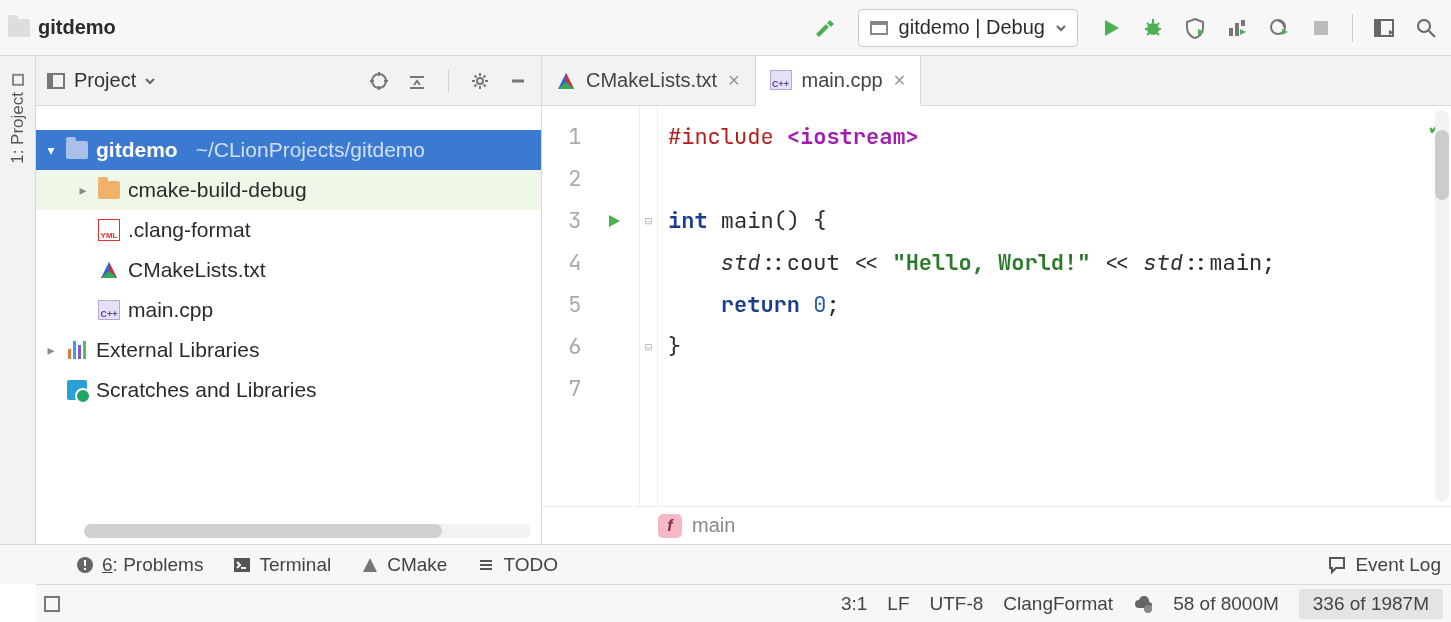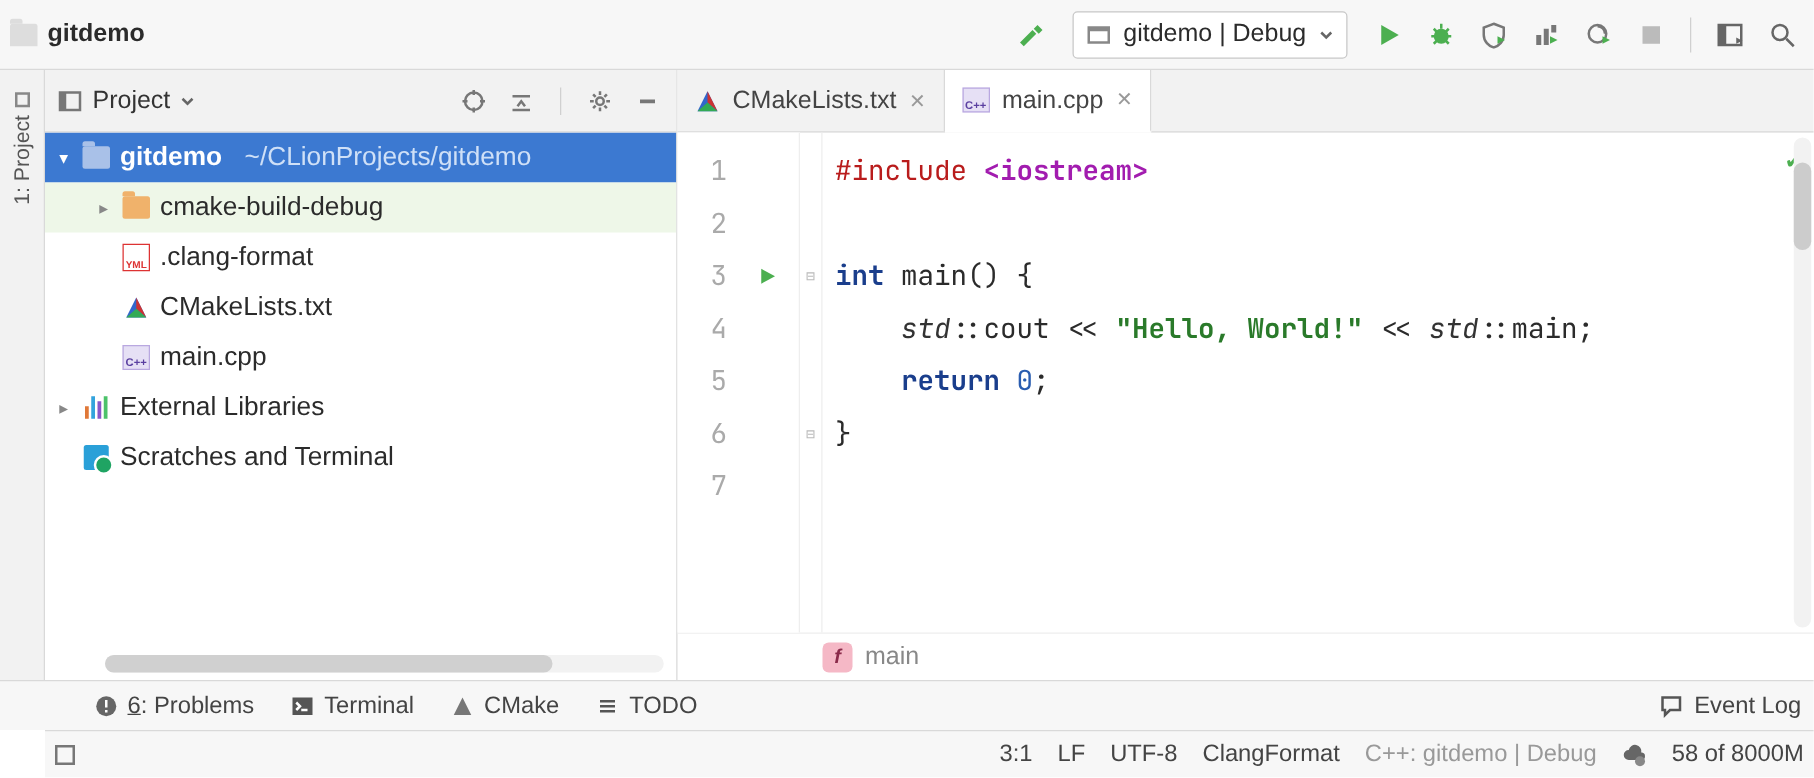--- a/index.html
+++ b/index.html
@@ -99,20 +99,21 @@
     width: 12px; height: 12px;
     border: 2px solid #888;
     transform: rotate(180deg);
   }
   .project-panel {
     width: 506px;
     border-right: 1px solid #d9d9d9;
     display: flex;
     flex-direction: column;
     background: #fff;
+    gap: 24px;
   }
   .panel-header {
     height: 50px;
     border-bottom: 1px solid #d9d9d9;
     background: #f2f2f2;
     display: flex;
     align-items: center;
     padding: 0 10px;
     gap: 8px;
   }
@@ -497,21 +498,21 @@
               <span style="height:14px;background:#8956c9"></span>
               <span style="height:18px;background:#4cc26a"></span>
             </span>
           </span>
         <span>External Libraries</span>
       </div>
       <div class="tree-row" style="padding-left:30px">
         <span class="ico">
             <span class="scratch-ico"></span>
           </span>
-        <span>Scratches and Terminal</span>
+        <span>Scratches and Libraries</span>
       </div>
 
       <div class="tree-scroll">
         <div class="thumb"></div>
       </div>
     </div>
   </div>
 
   <div class="editor-panel">
     <div class="ed-tabs">
@@ -631,21 +632,21 @@
   </div>
 </div>
 
 <div class="statusbar">
   <span class="sq-ico"></span>
   <div class="spacer"></div>
   <span>3:1</span>
   <span>LF</span>
   <span>UTF-8</span>
   <span>ClangFormat</span>
-  <span class="dim">C++: gitdemo | Debug</span>
   <span style="display:flex;align-items:center;gap:6px">
     <svg width="20" height="20" viewBox="0 0 20 20">
         <path d="M6 14 A4 4 0 0 1 6 6 A5 5 0 0 1 16 8 A3 3 0 0 1 16 14 Z" fill="#666"></path>
         <circle cx="15" cy="15" r="4" fill="#888"></circle>
       </svg>
   </span>
   <span>58 of 8000M</span>
+  <span class="mem">336 of 1987M</span>
 </div>
 
 </body></html>

